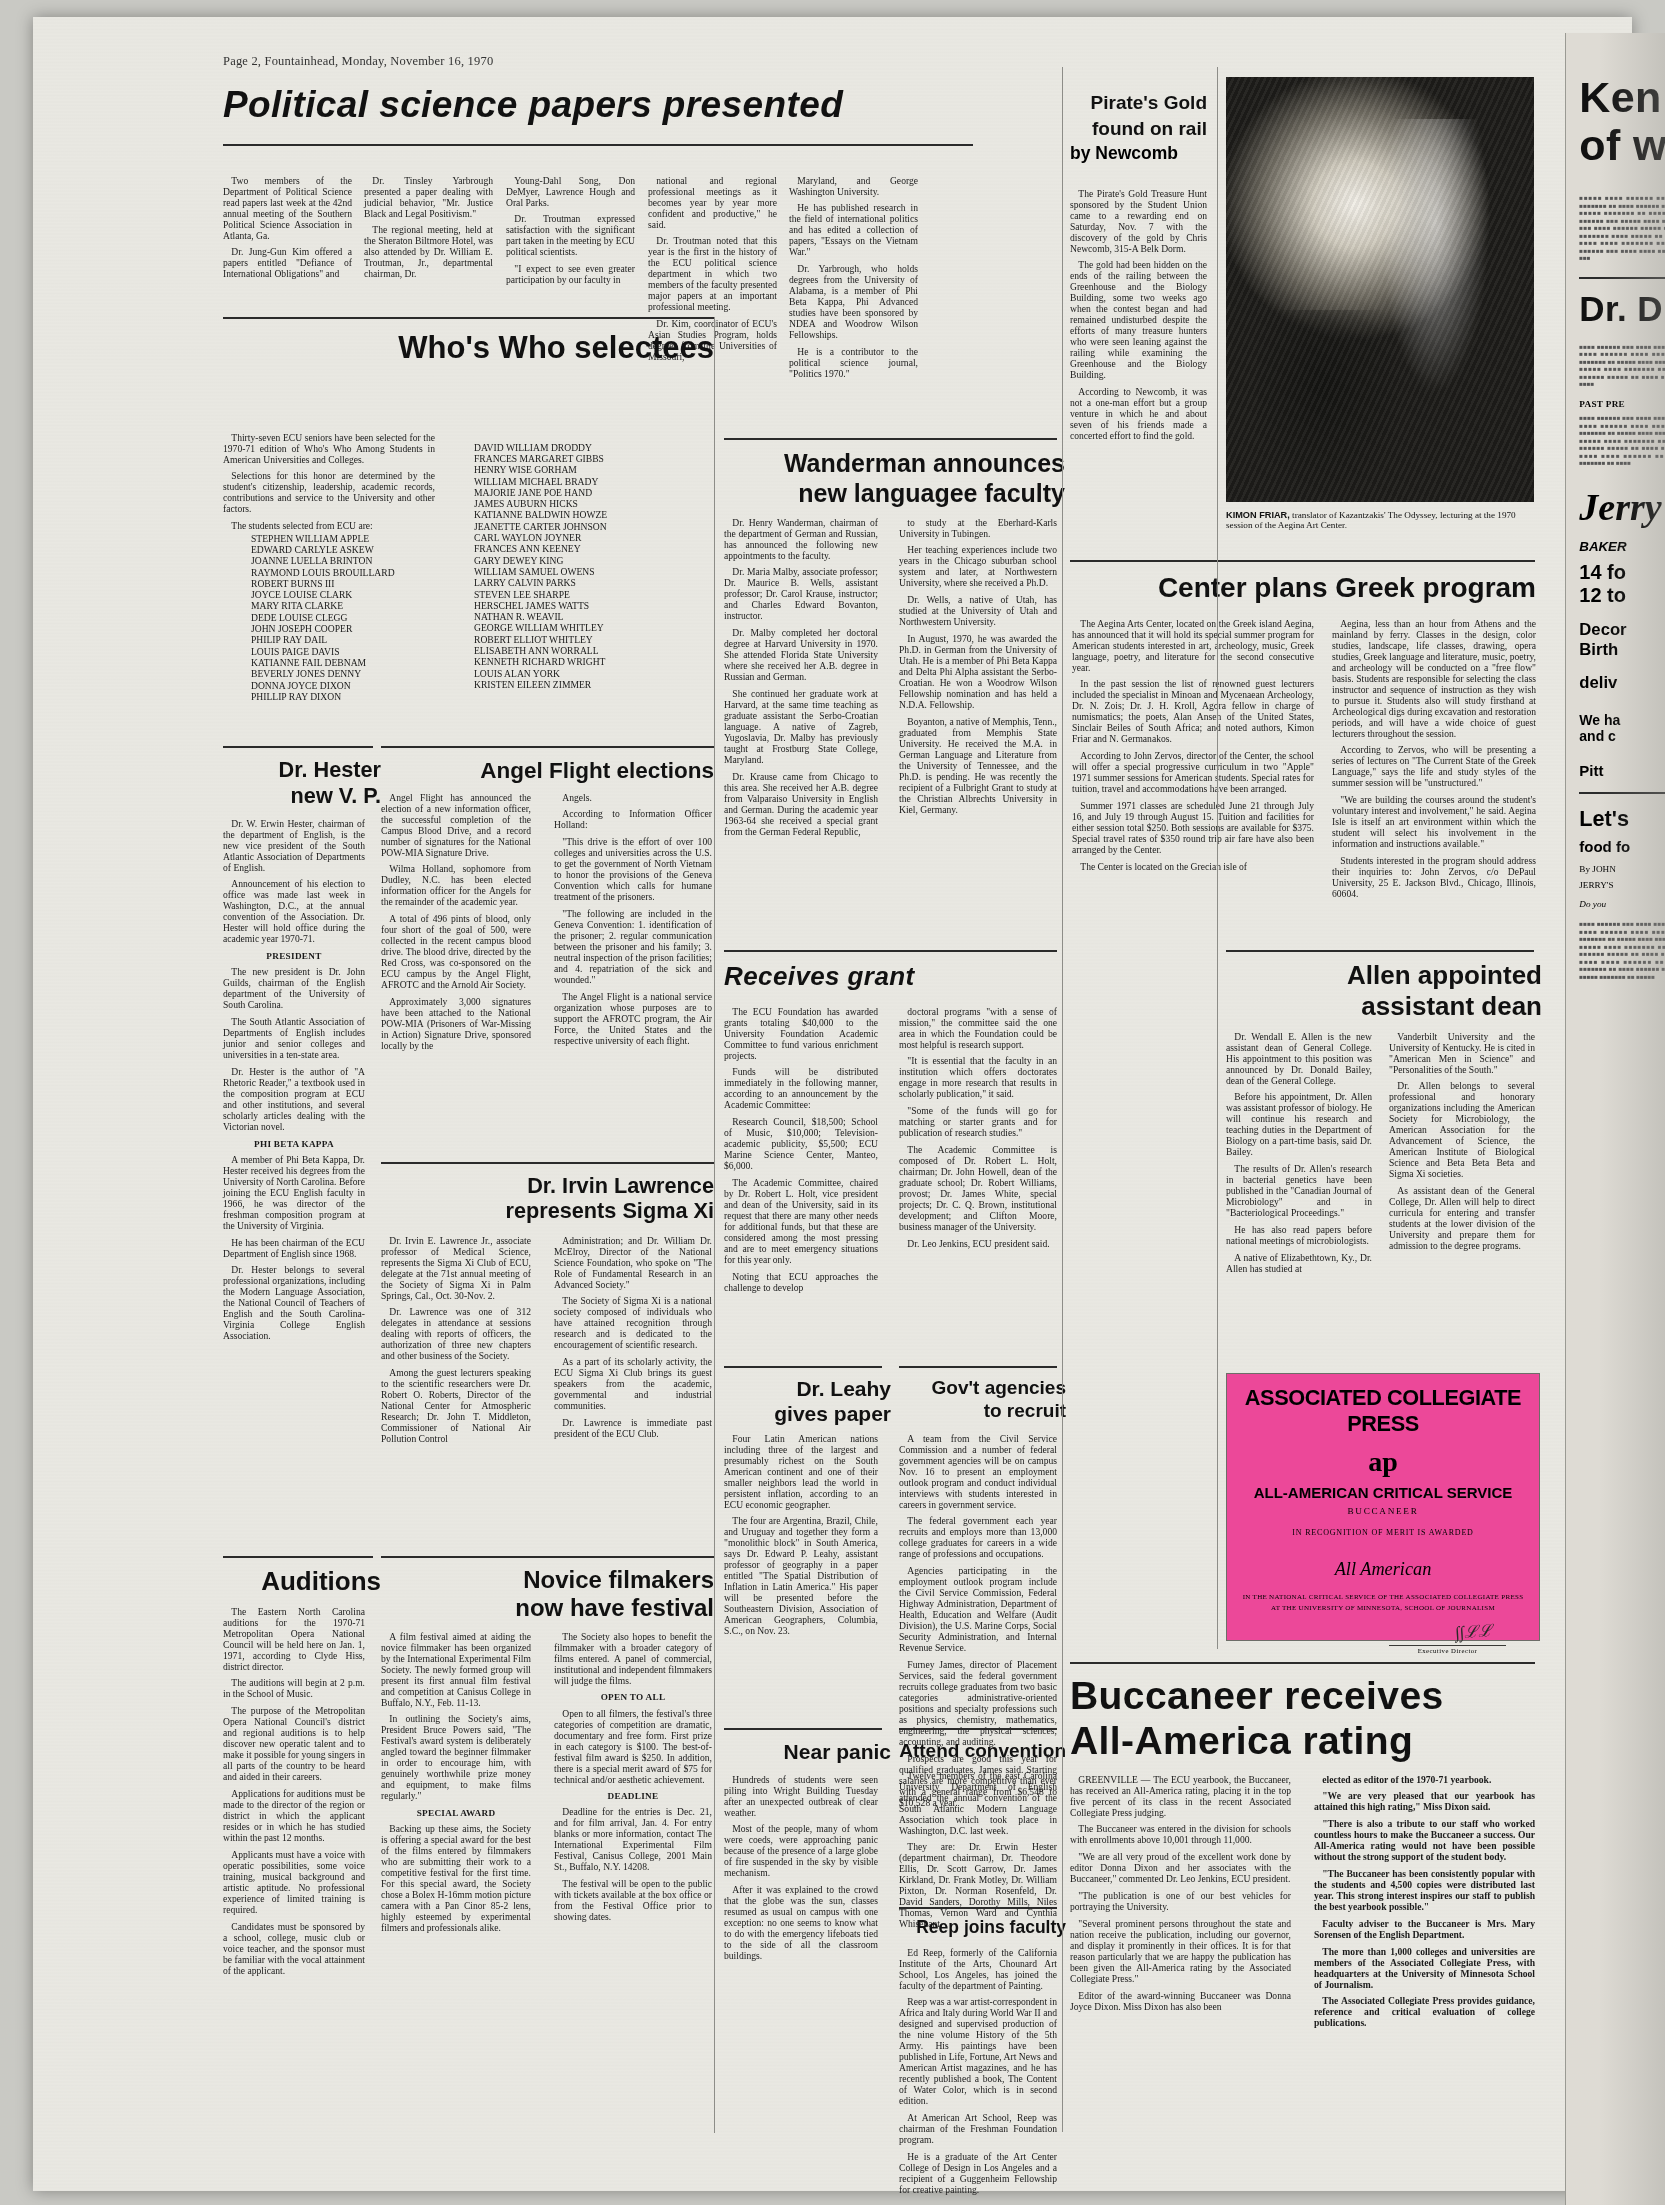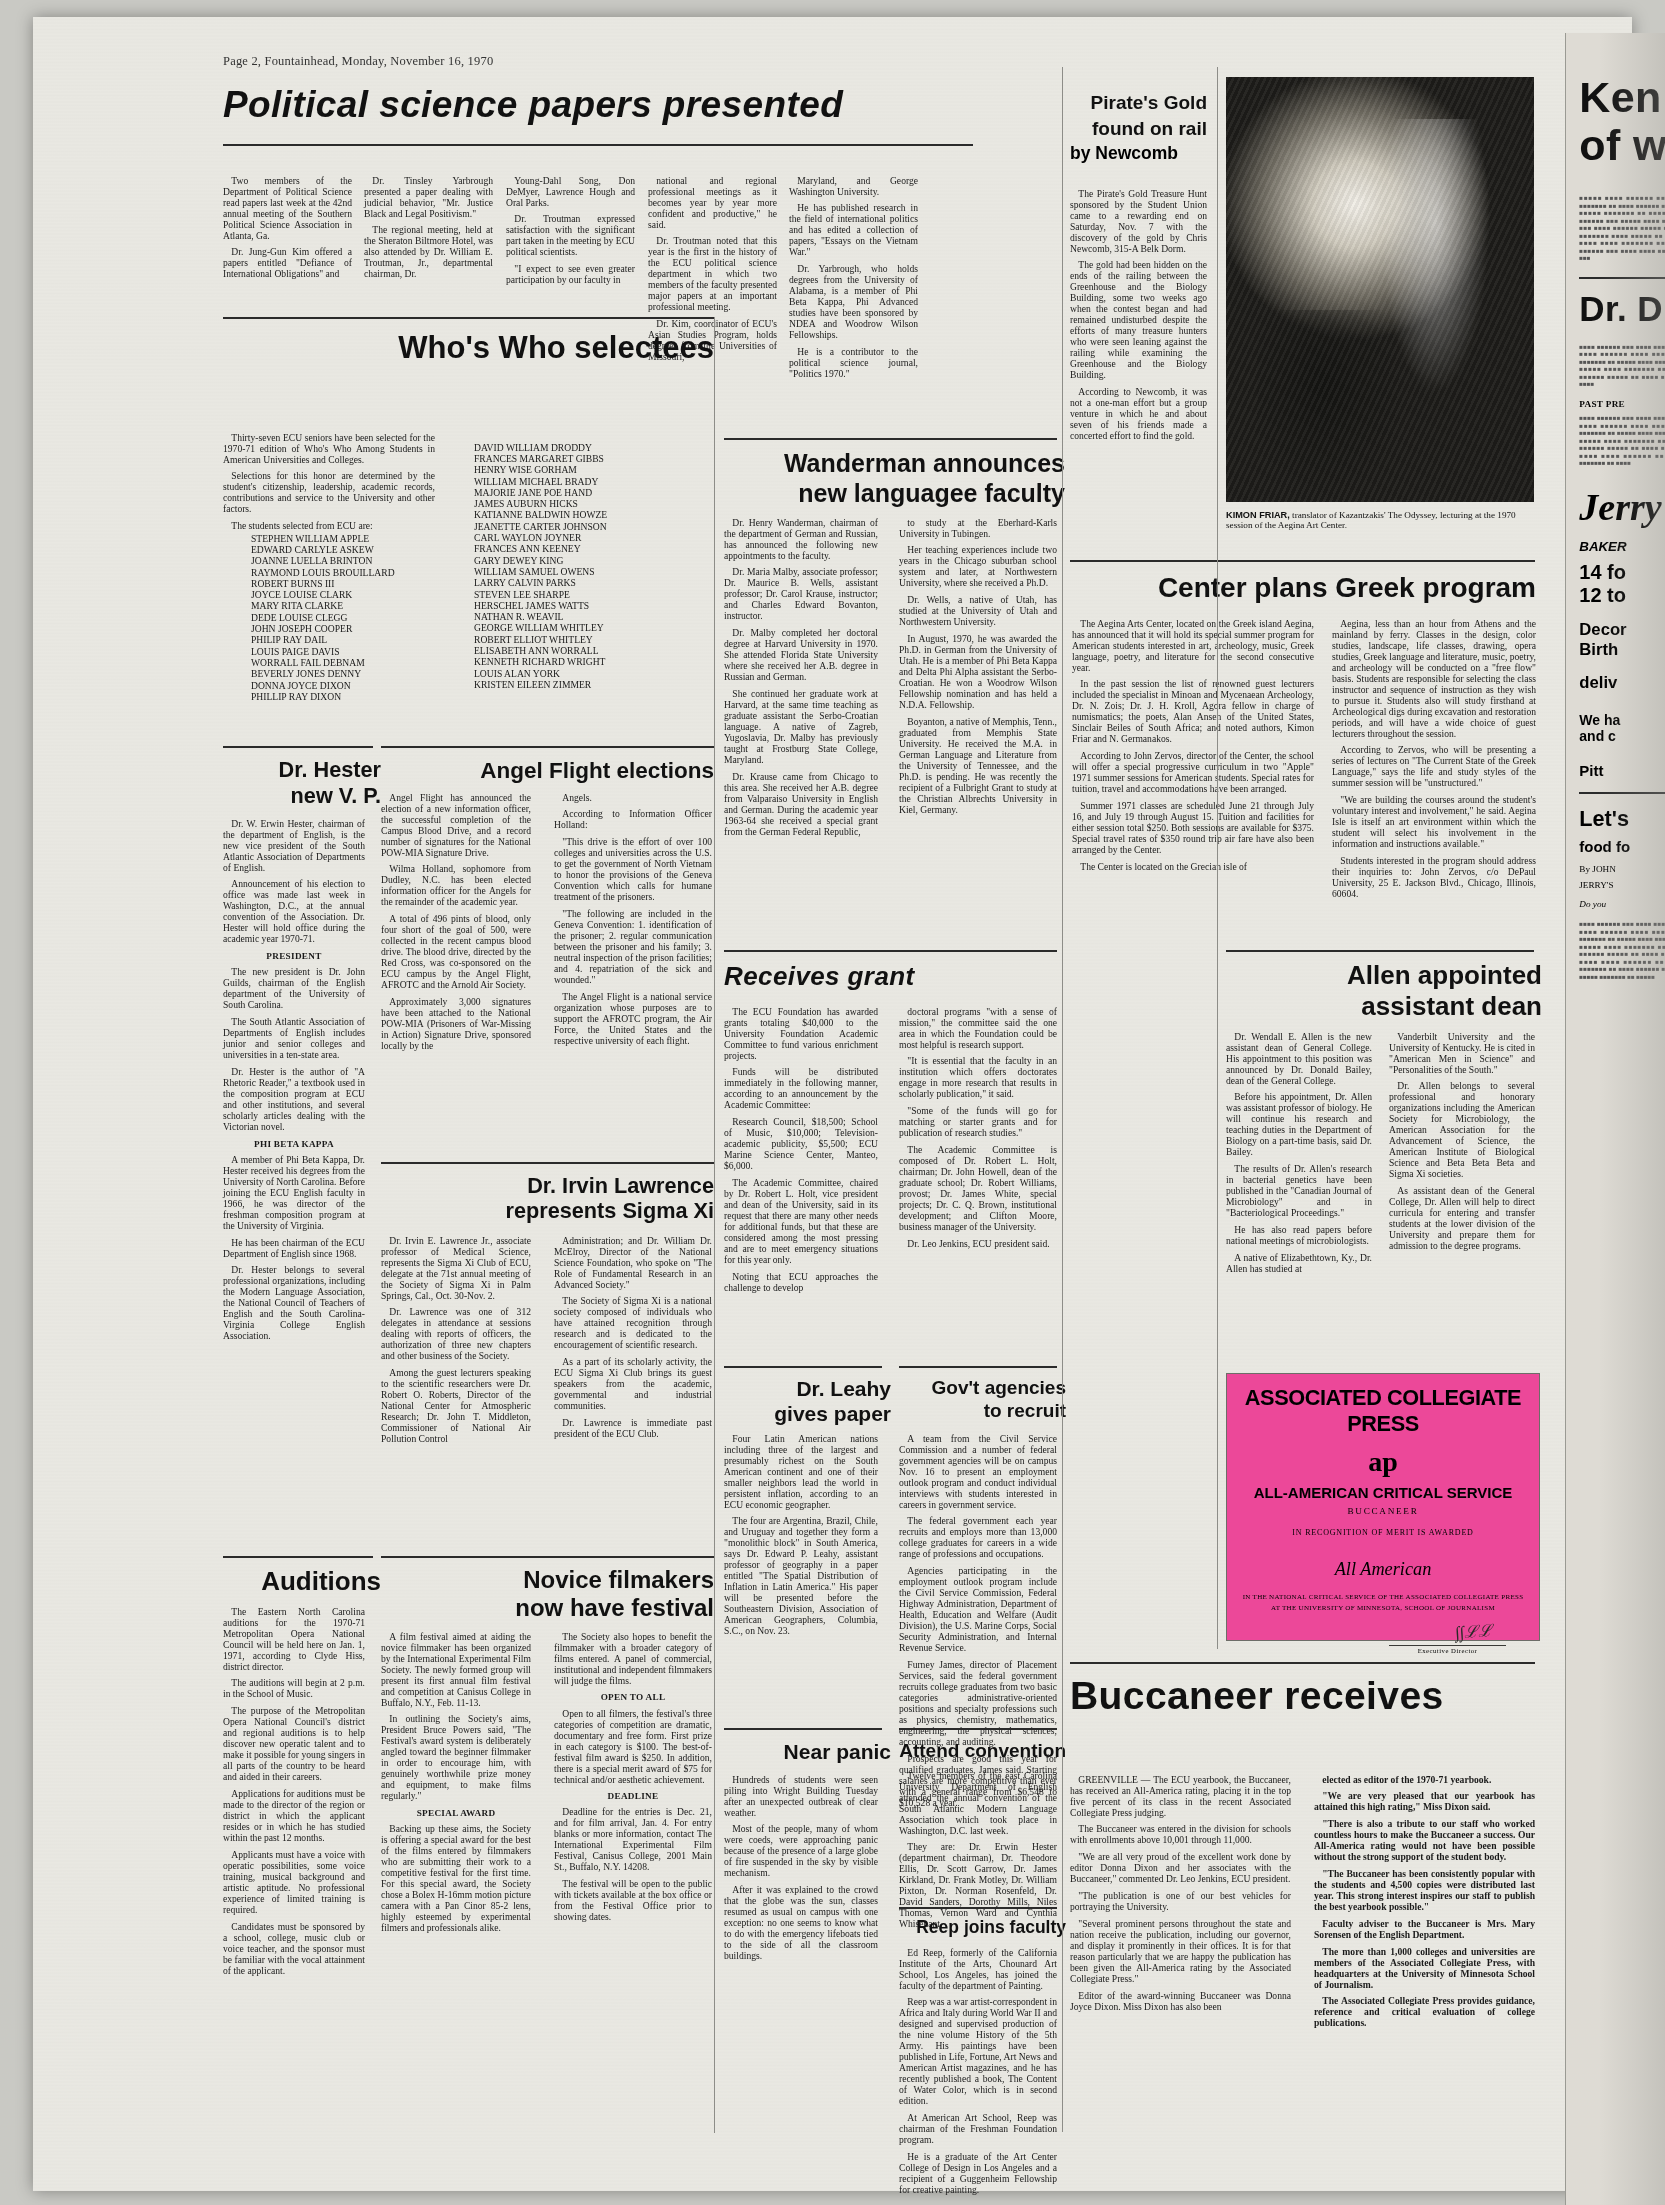--- a/index.html
+++ b/index.html
@@ -87,21 +87,21 @@
         <div>EDWARD CARLYLE ASKEW</div>
       <div>JOANNE LUELLA BRINTON</div>
         <div>RAYMOND LOUIS BROUILLARD</div>
       <div>ROBERT BURNS III</div>
         <div>JOYCE LOUISE CLARK</div>
       <div>MARY RITA CLARKE</div>
         <div>DEDE LOUISE CLEGG</div>
       <div>JOHN JOSEPH COOPER</div>
         <div>PHILIP RAY DAIL</div>
       <div>LOUIS PAIGE DAVIS</div>
-        <div>WORRALL FAIL DEBNAM</div>
+        <div>KATIANNE FAIL DEBNAM</div>
       <div>BEVERLY JONES DENNY</div>
         <div>DONNA JOYCE DIXON</div>
       <div>PHILLIP RAY DIXON</div>
     </div>
     <div class="col listcol" style="left:441px;top:425px;width:217px;">
       <div>DAVID WILLIAM DRODDY</div>
         <div>FRANCES MARGARET GIBBS</div>
       <div>HENRY WISE GORHAM</div>
         <div>WILLIAM MICHAEL BRADY</div>
       <div>MAJORIE JANE POE HAND</div>
@@ -377,20 +377,21 @@
         <div style="position:absolute;right:47px;top:6.7px;font-family:'Liberation Serif',serif;
                     font-style:italic;font-size:16.7px;color:#2a2a28;transform:rotate(-4deg);">∫∫ℒℒ</div>
         <div style="position:absolute;right:33px;top:33px;width:117px;height:0.8px;background:#3a3a36;"></div>
         <div class="center" style="position:absolute;right:33px;top:35px;width:117px;font-size:6.7px;letter-spacing:0.5px;">Executive Director</div>
       </div>
     </div>
 
     <div class="rule" style="left:1037px;top:1645px;width:465px;height:2.5px;"></div>
     <div class="col" style="left:1037px;top:1656px;width:475px;">
       <h1 class="head" style="font-style:normal;font-size:39px;line-height:45px;">Buccaneer receives</h1>
+      <h1 class="head" style="font-style:normal;font-size:39px;line-height:45px;">All-America rating</h1>
     </div>
     <div class="col body-text" style="left:1037px;top:1757px;width:221px;">
       <p>GREENVILLE — The ECU yearbook, the Buccaneer, has received an All-America rating, placing it in the top five percent of its class in the recent Associated Collegiate Press judging.</p>
         <p>The Buccaneer was entered in the division for schools with enrollments above 10,001 through 11,000.</p>
         <p>"We are all very proud of the excellent work done by editor Donna Dixon and her associates with the Buccaneer," commented Dr. Leo Jenkins, ECU president.</p>
       <p>"The publication is one of our best vehicles for portraying the University.</p>
         <p>"Several prominent persons throughout the state and nation receive the publication, including our governor, and display it prominently in their offices. It is for that reason particularly that we are happy the publication has been given the All-America rating by the Associated Collegiate Press."</p>
         <p>Editor of the award-winning Buccaneer was Donna Joyce Dixon. Miss Dixon has also been</p>
     </div>
     <div class="col body-text" style="left:1281px;top:1757px;width:221px;font-weight:bold;">

